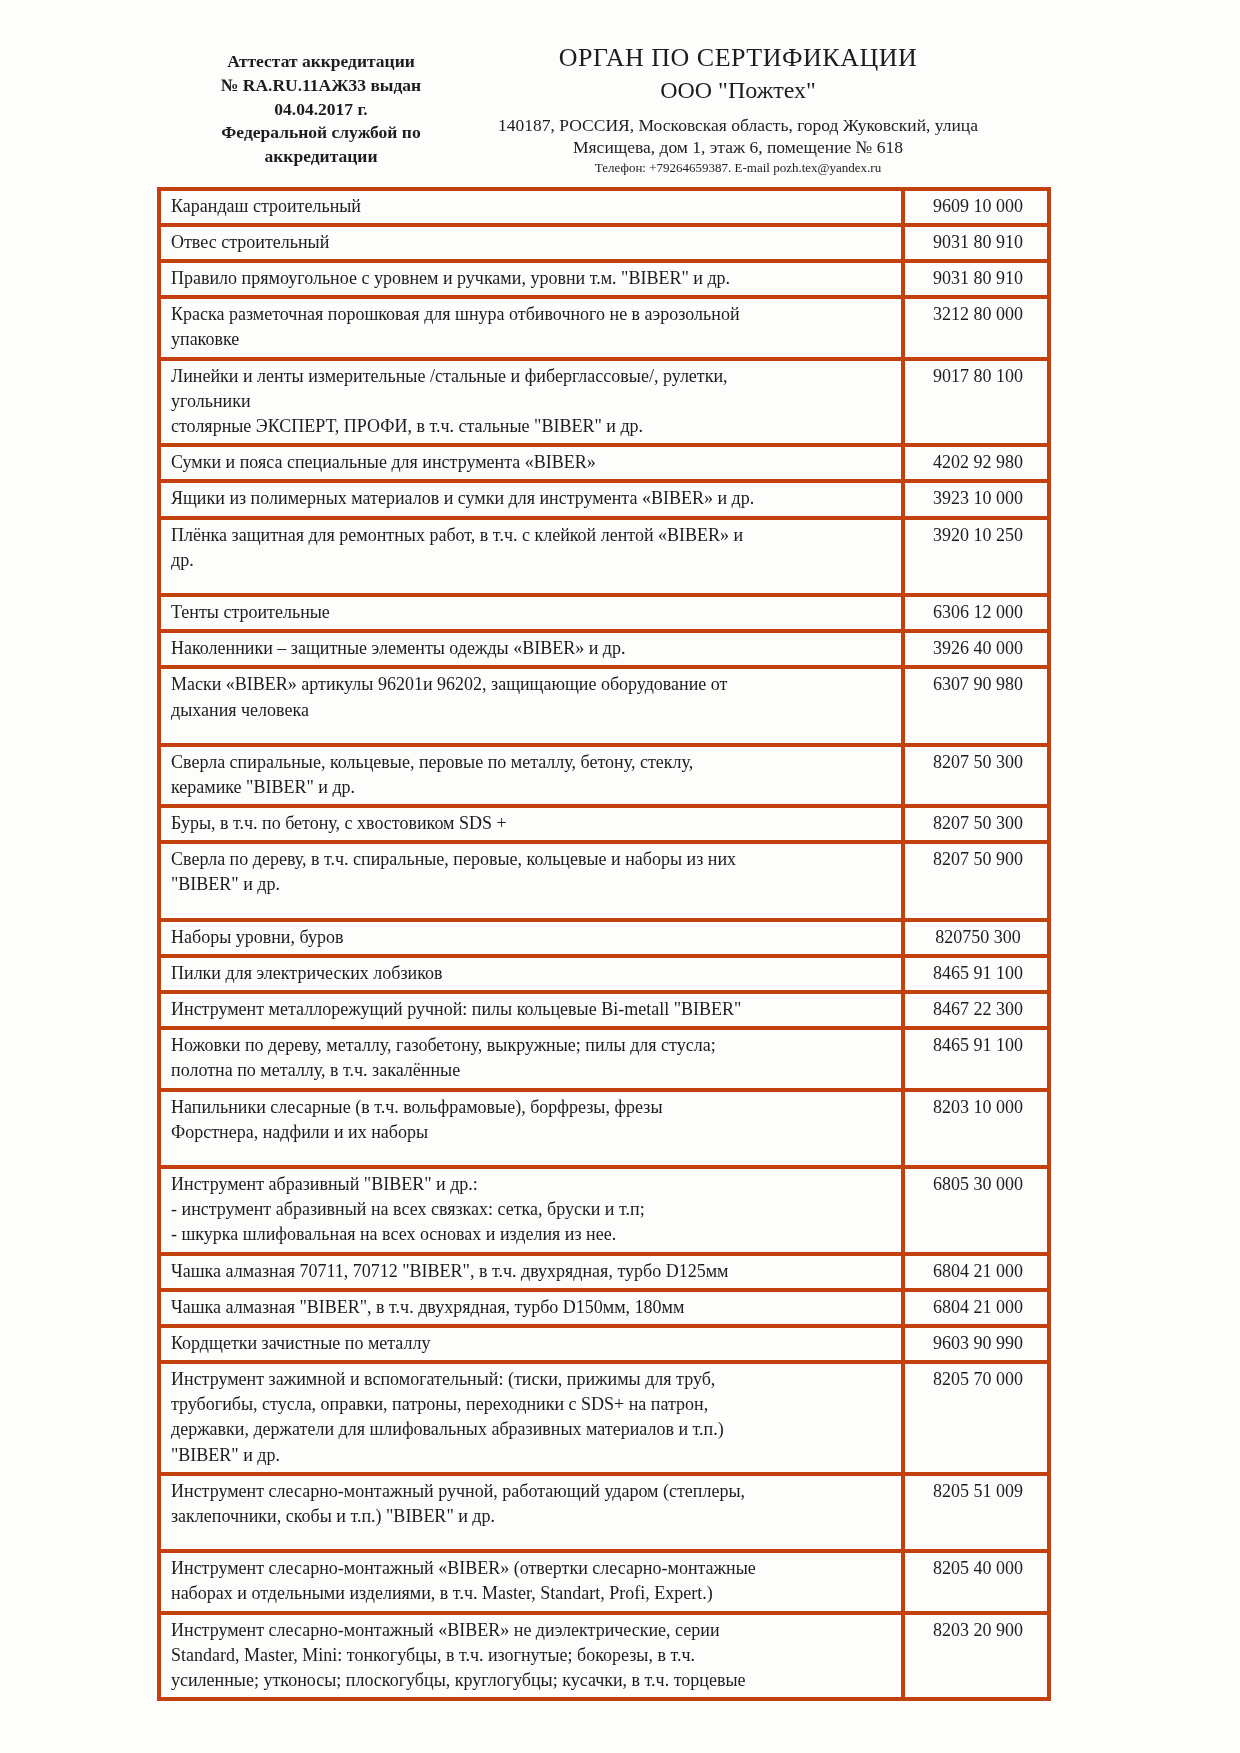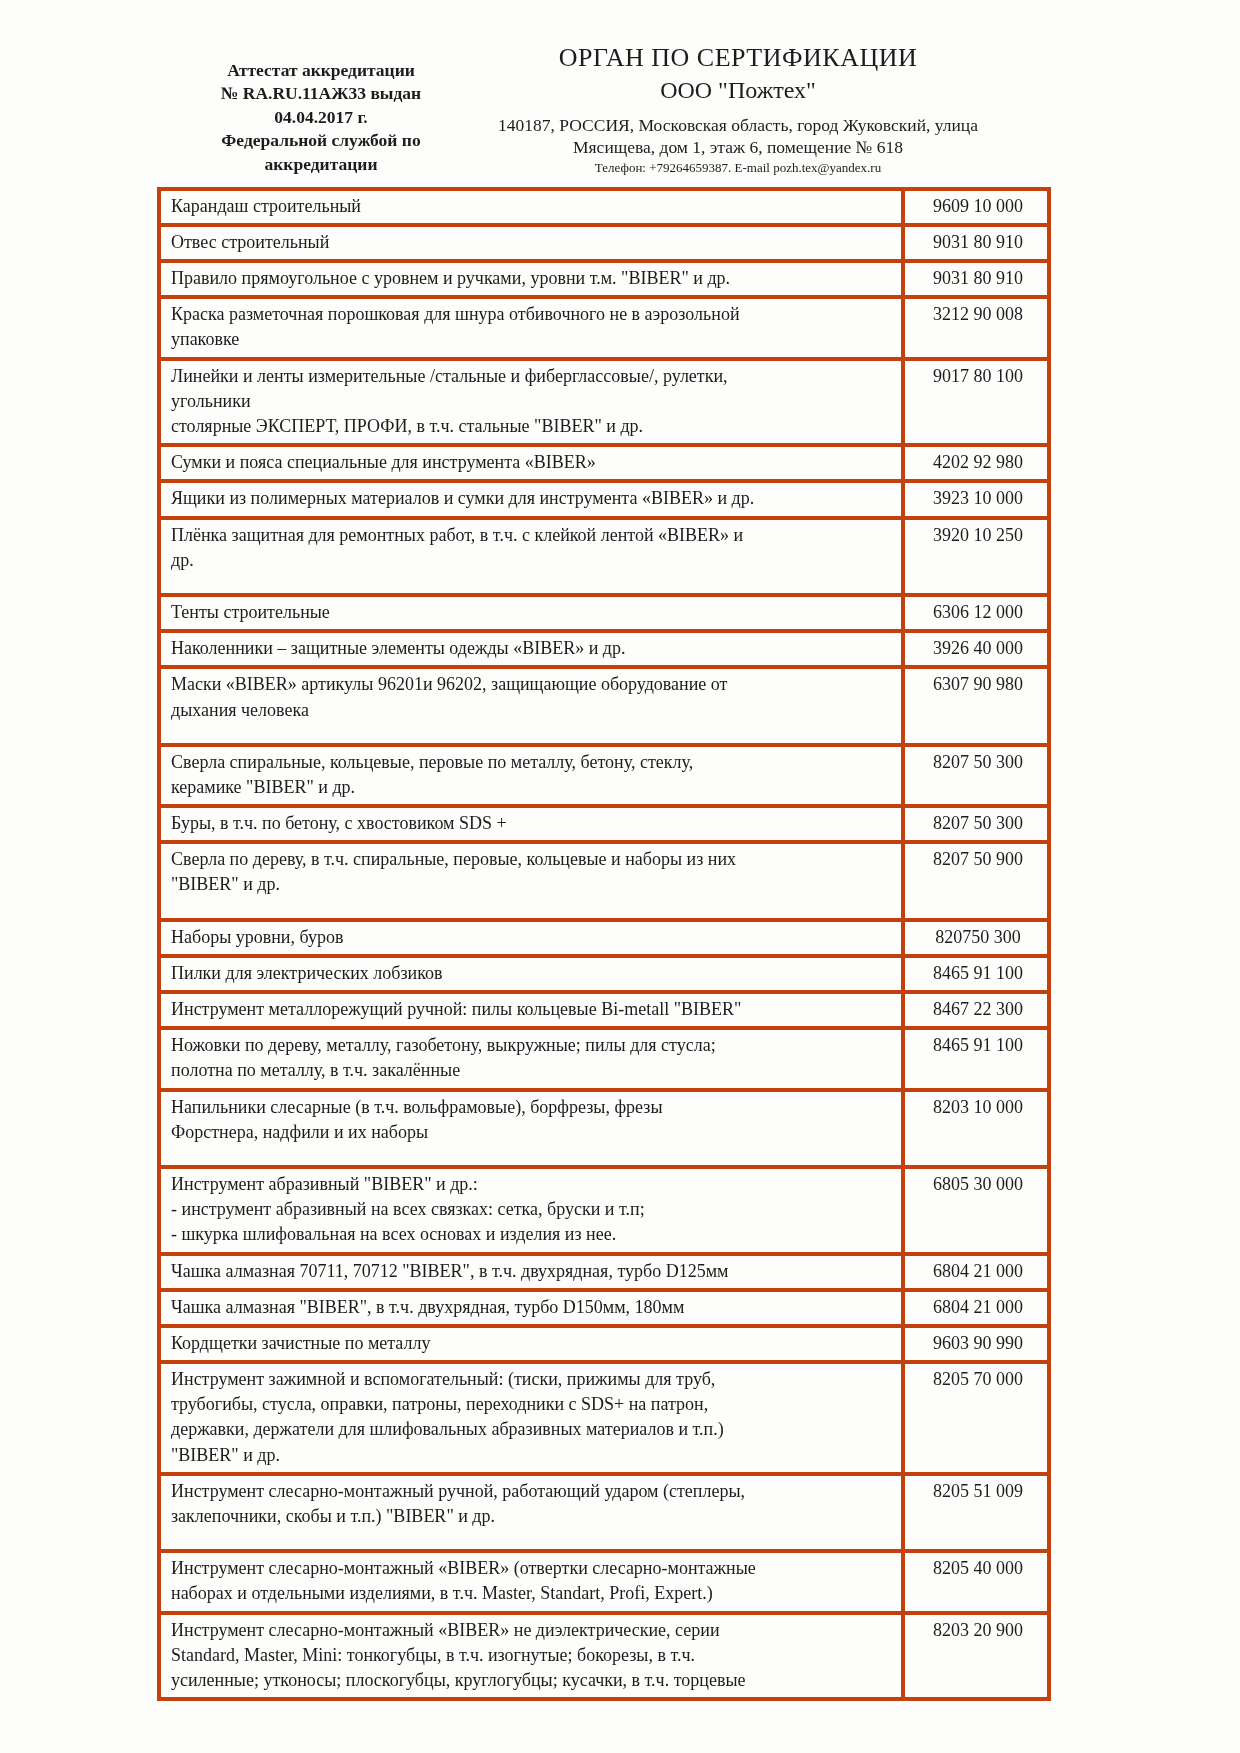--- a/index.html
+++ b/index.html
@@ -17,21 +17,21 @@
   .page {
     width: 1240px;
     min-height: 1753px;
     background: #fdfdfb;
     box-sizing: border-box;
     padding-top: 42px;
   }
   
   .header {
     display: flex;
-    align-items: flex-end;
+    align-items: center;
     margin-bottom: 10px;
   }
   .header-left {
     width: 250px;
     margin-left: 196px;
     text-align: center;
     font-weight: bold;
     font-size: 17.5px;
     line-height: 1.35;
     white-space: pre-line;
@@ -119,21 +119,21 @@
           <td class="desc">Отвес строительный</td>
           <td class="code">9031 80 910</td>
         </tr>
         <tr>
           <td class="desc">Правило прямоугольное с уровнем и ручками, уровни т.м. "BIBER" и др.</td>
           <td class="code">9031 80 910</td>
         </tr>
         <tr>
           <td class="desc">Краска разметочная порошковая для шнура отбивочного не в аэрозольной
 упаковке</td>
-          <td class="code">3212 90 008</td>
+          <td class="code">3212 80 000</td>
         </tr>
         <tr>
           <td class="desc">Линейки и ленты измерительные /стальные и фиберглассовые/, рулетки,
 угольники
 столярные  ЭКСПЕРТ, ПРОФИ, в т.ч. стальные "BIBER" и др.</td>
           <td class="code">9017 80 100</td>
         </tr>
         <tr>
           <td class="desc">Сумки и пояса  специальные для инструмента «BIBER»</td>
           <td class="code">4202 92 980</td>

